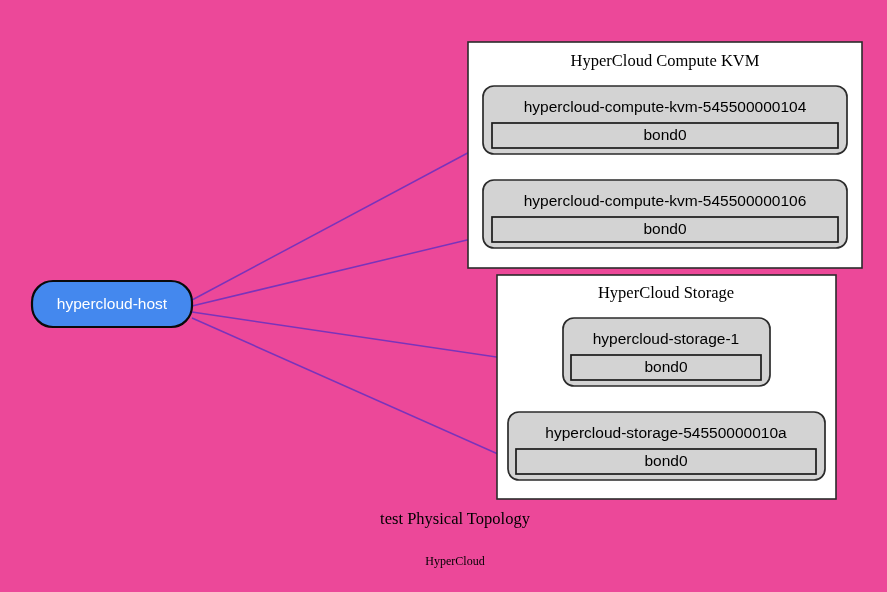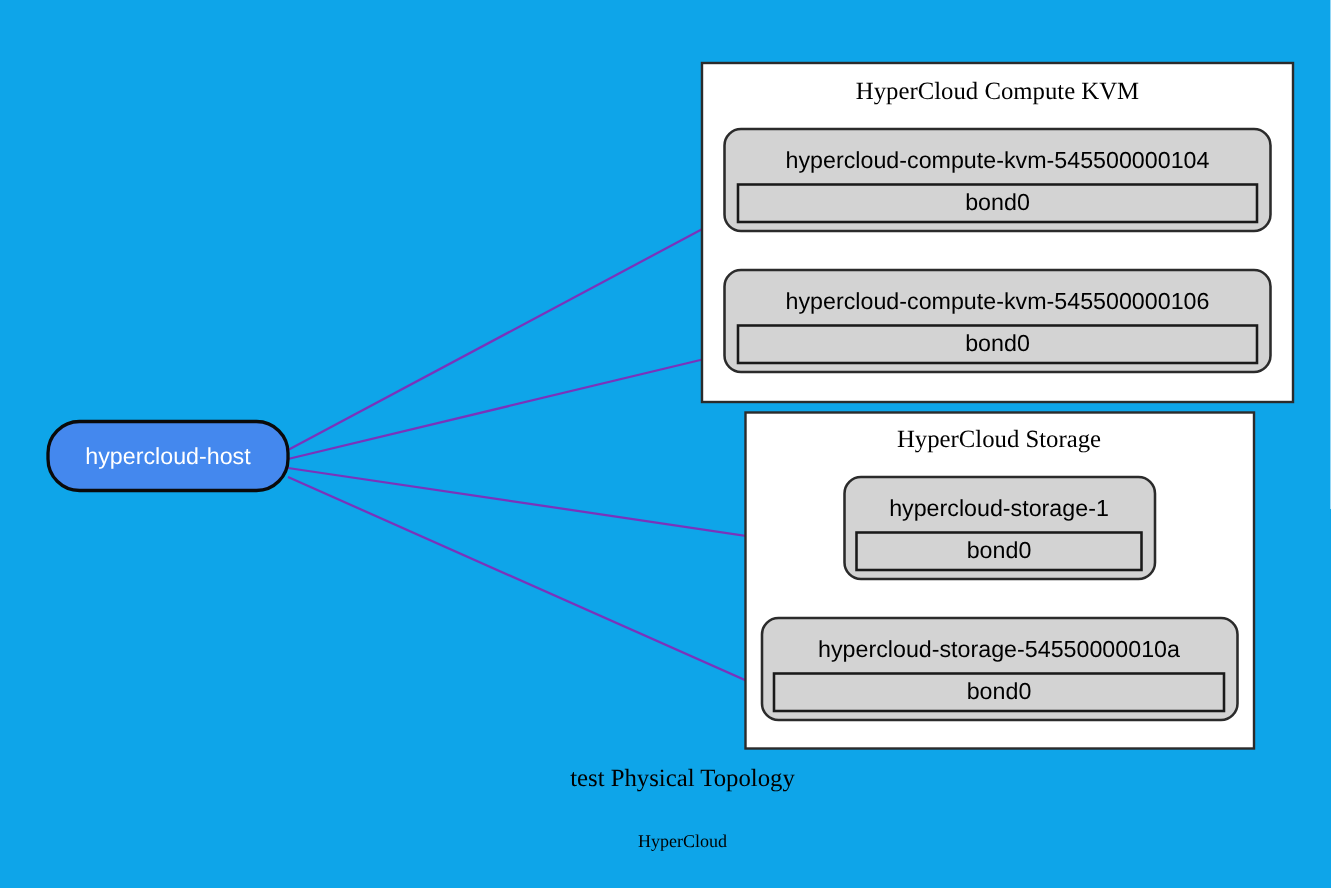--- a/index.html
+++ b/index.html
@@ -4,21 +4,21 @@
 <style>
   html, body {
     margin: 0;
     padding: 0;
     background: #ffffff;
   }
   #canvas {
     position: relative;
     width: 887px;
     height: 592px;
-    background: #0ea5e9;
+    background: #ec4899;
     overflow: hidden;
     font-family: "Liberation Sans", sans-serif;
   }
   svg.diagram {
     position: absolute;
     left: 0;
     top: 0;
     width: 887px;
     height: 592px;
   }

